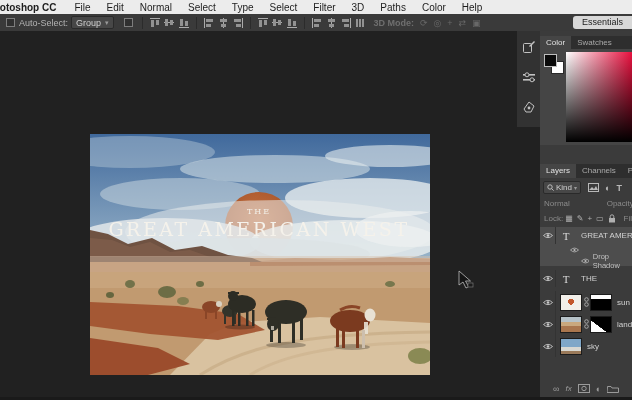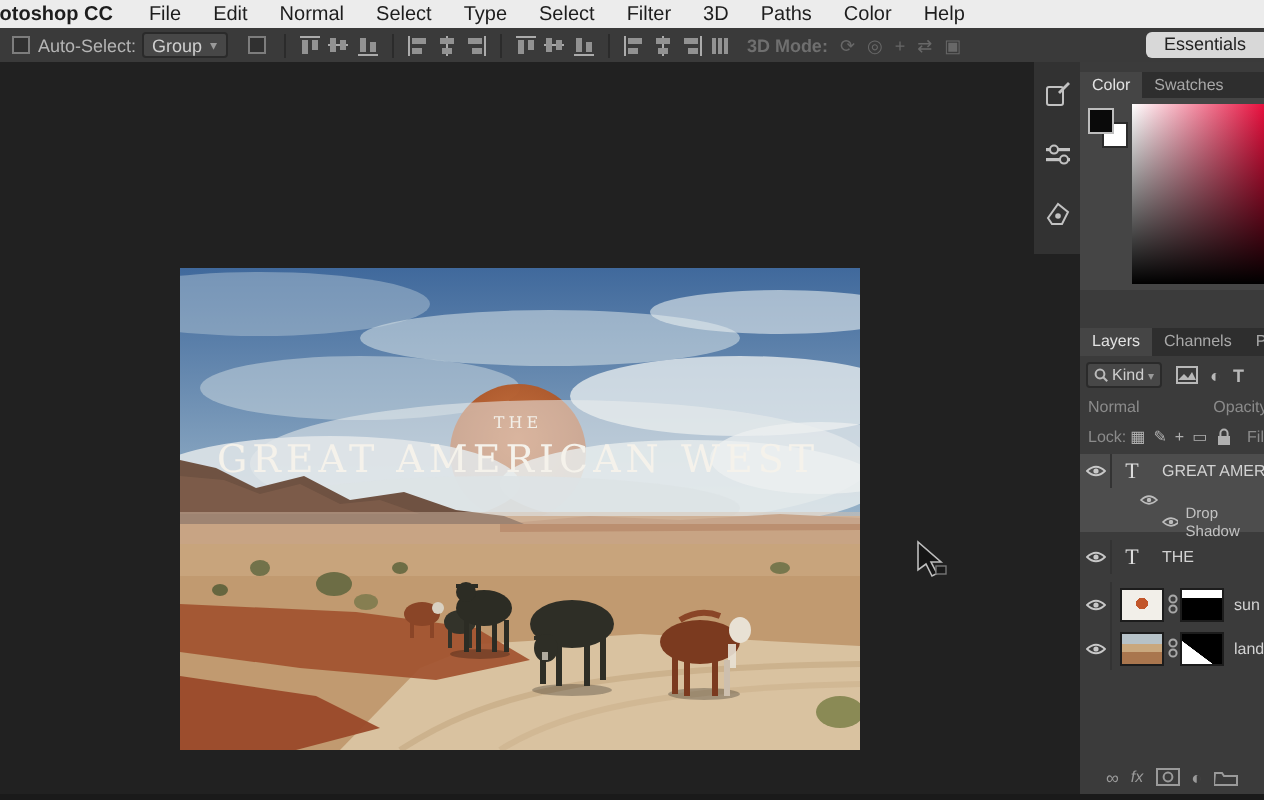--- a/index.html
+++ b/index.html
@@ -434,20 +434,30 @@
         </span>
         <span class="thumb th-land"></span>
         <svg class="linkic" width="5" height="10">
           <circle cx="2.5" cy="2.5" r="1.8" fill="none" stroke="#a8a8a8"></circle>
             <circle cx="2.5" cy="7.5" r="1.8" fill="none" stroke="#a8a8a8"></circle>
         </svg>
         <span class="mask mk-land"></span>
         <span class="lname">landscape</span>
       </div>
 
+      <div class="lrow img">
+        <span class="eyecell">
+          <svg width="10" height="7">
+              <path d="M0.5 3.5 Q5 -0.8 9.5 3.5 Q5 7.8 0.5 3.5 Z" fill="none" stroke="#c8c8c8" stroke-width="0.9"></path>
+              <circle cx="5" cy="3.5" r="1.3" fill="#c8c8c8"></circle>
+            </svg>
+        </span>
+        <span class="thumb th-sky"></span>
+        <span class="lname">sky</span>
+      </div>
     </div>
 
     <div class="bbar">
       <span>∞</span>
       <span class="fx">fx</span>
       <svg width="12" height="9">
         <rect x="0.5" y="0.5" width="11" height="8" fill="none" stroke="#9a9a9a"></rect>
           <circle cx="6" cy="4.5" r="2.2" fill="none" stroke="#9a9a9a"></circle>
       </svg>
       <span>◐</span>

